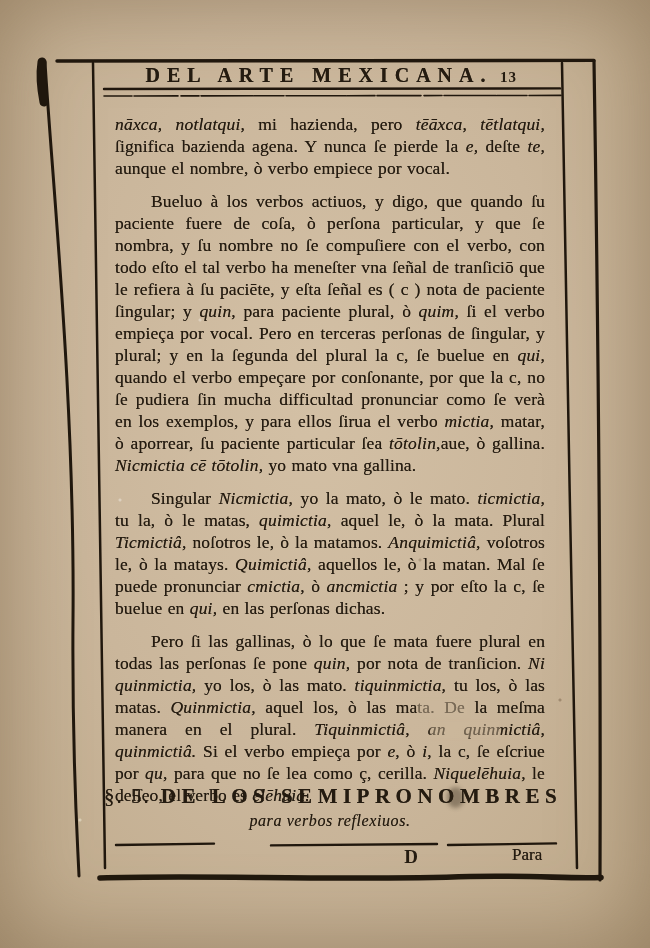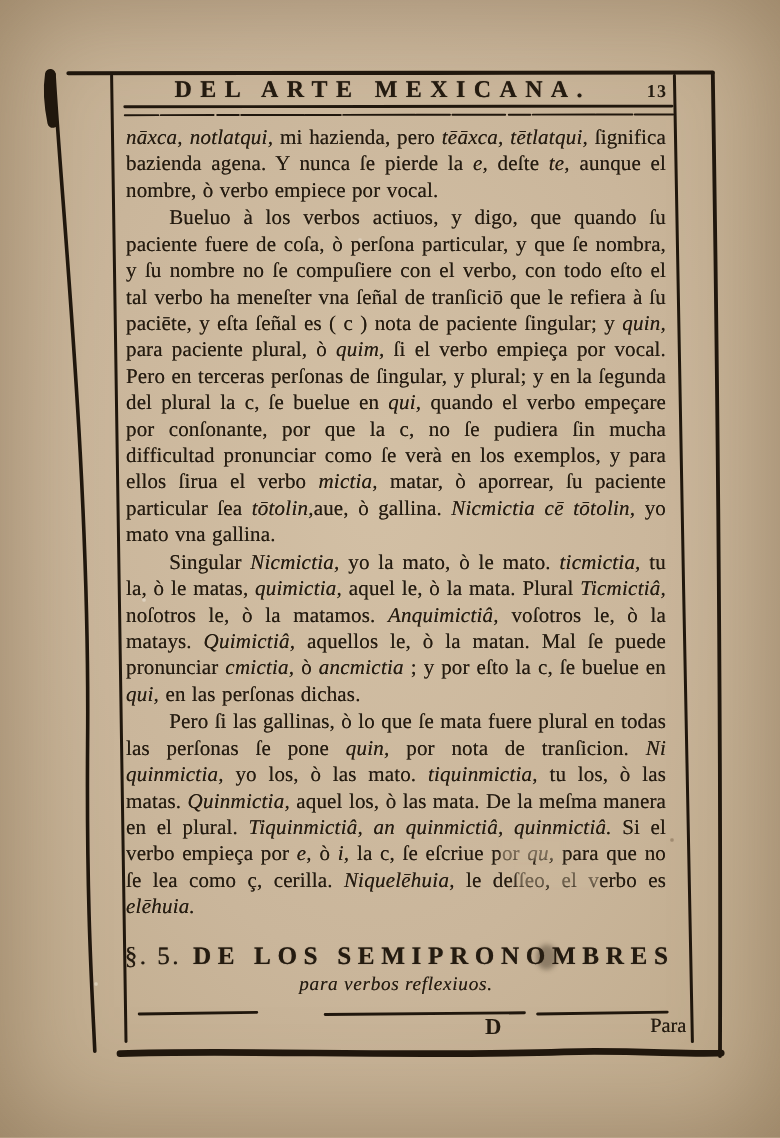--- a/index.html
+++ b/index.html
@@ -18,49 +18,49 @@
     color:#241b10;
   }
   .vignette{position:absolute;inset:0;box-shadow:inset 0 0 90px rgba(110,86,58,.5);pointer-events:none;}
   .frame-svg{position:absolute;left:0;top:0;}
   .header-title{
     position:absolute;left:104px;top:64px;width:430px;text-align:center;
     font-size:20px;font-weight:700;letter-spacing:7px;white-space:nowrap;
     text-shadow:0 0 .6px rgba(30,22,12,.75);
   }
   .page-number{
-    position:absolute;left:516px;top:69px;width:40px;text-align:right;
+    position:absolute;left:500px;top:69px;width:40px;text-align:left;
     font-size:15px;font-weight:700;letter-spacing:1px;
   }
   .body-text{
     position:absolute;left:104px;top:102px;width:452px;
     font-size:17.5px;line-height:22px;text-align:justify;
     letter-spacing:.12px;word-spacing:.8px;
     text-shadow:0 0 .55px rgba(32,24,14,.72);
   }
-  .body-text p{margin:1px;text-indent:36px;}
+  .body-text p{margin:11px;text-indent:36px;}
   .body-text p.no-indent{text-indent:0;}
   .body-text .it{font-style:italic;letter-spacing:.2px;}
   .section-heading{
     position:absolute;left:104px;top:784px;width:452px;text-align:center;
     font-size:21px;font-weight:700;letter-spacing:5.5px;white-space:nowrap;
     text-shadow:0 0 .6px rgba(30,22,12,.7);
   }
   .section-heading .mark{letter-spacing:2px;margin-right:10px;font-weight:400;}
   .section-subtitle{
     position:absolute;left:104px;top:812px;width:452px;text-align:center;
     font-size:16px;font-style:italic;letter-spacing:.6px;
     text-shadow:0 0 .5px rgba(32,24,14,.6);
   }
   .signature-mark{
     position:absolute;left:386px;top:846px;width:50px;text-align:center;
     font-size:19px;font-weight:700;
   }
   .catchword{
-    position:absolute;left:512px;top:845px;width:60px;text-align:right;
+    position:absolute;left:512px;top:845px;width:60px;text-align:left;
     font-size:17px;text-shadow:0 0 .5px rgba(32,24,14,.7);
   }
   .smudge{
     position:absolute;left:447px;top:787px;width:17px;height:21px;
     background:rgba(45,34,20,.38);border-radius:50%;filter:blur(2.2px);
   }
   .fade-a{position:absolute;left:417px;top:699px;width:52px;height:18px;
     background:rgba(203,184,155,.5);filter:blur(1.2px);pointer-events:none;}
   .fade-b{position:absolute;left:430px;top:721px;width:70px;height:18px;
     background:rgba(203,184,155,.45);filter:blur(1.2px);pointer-events:none;}

